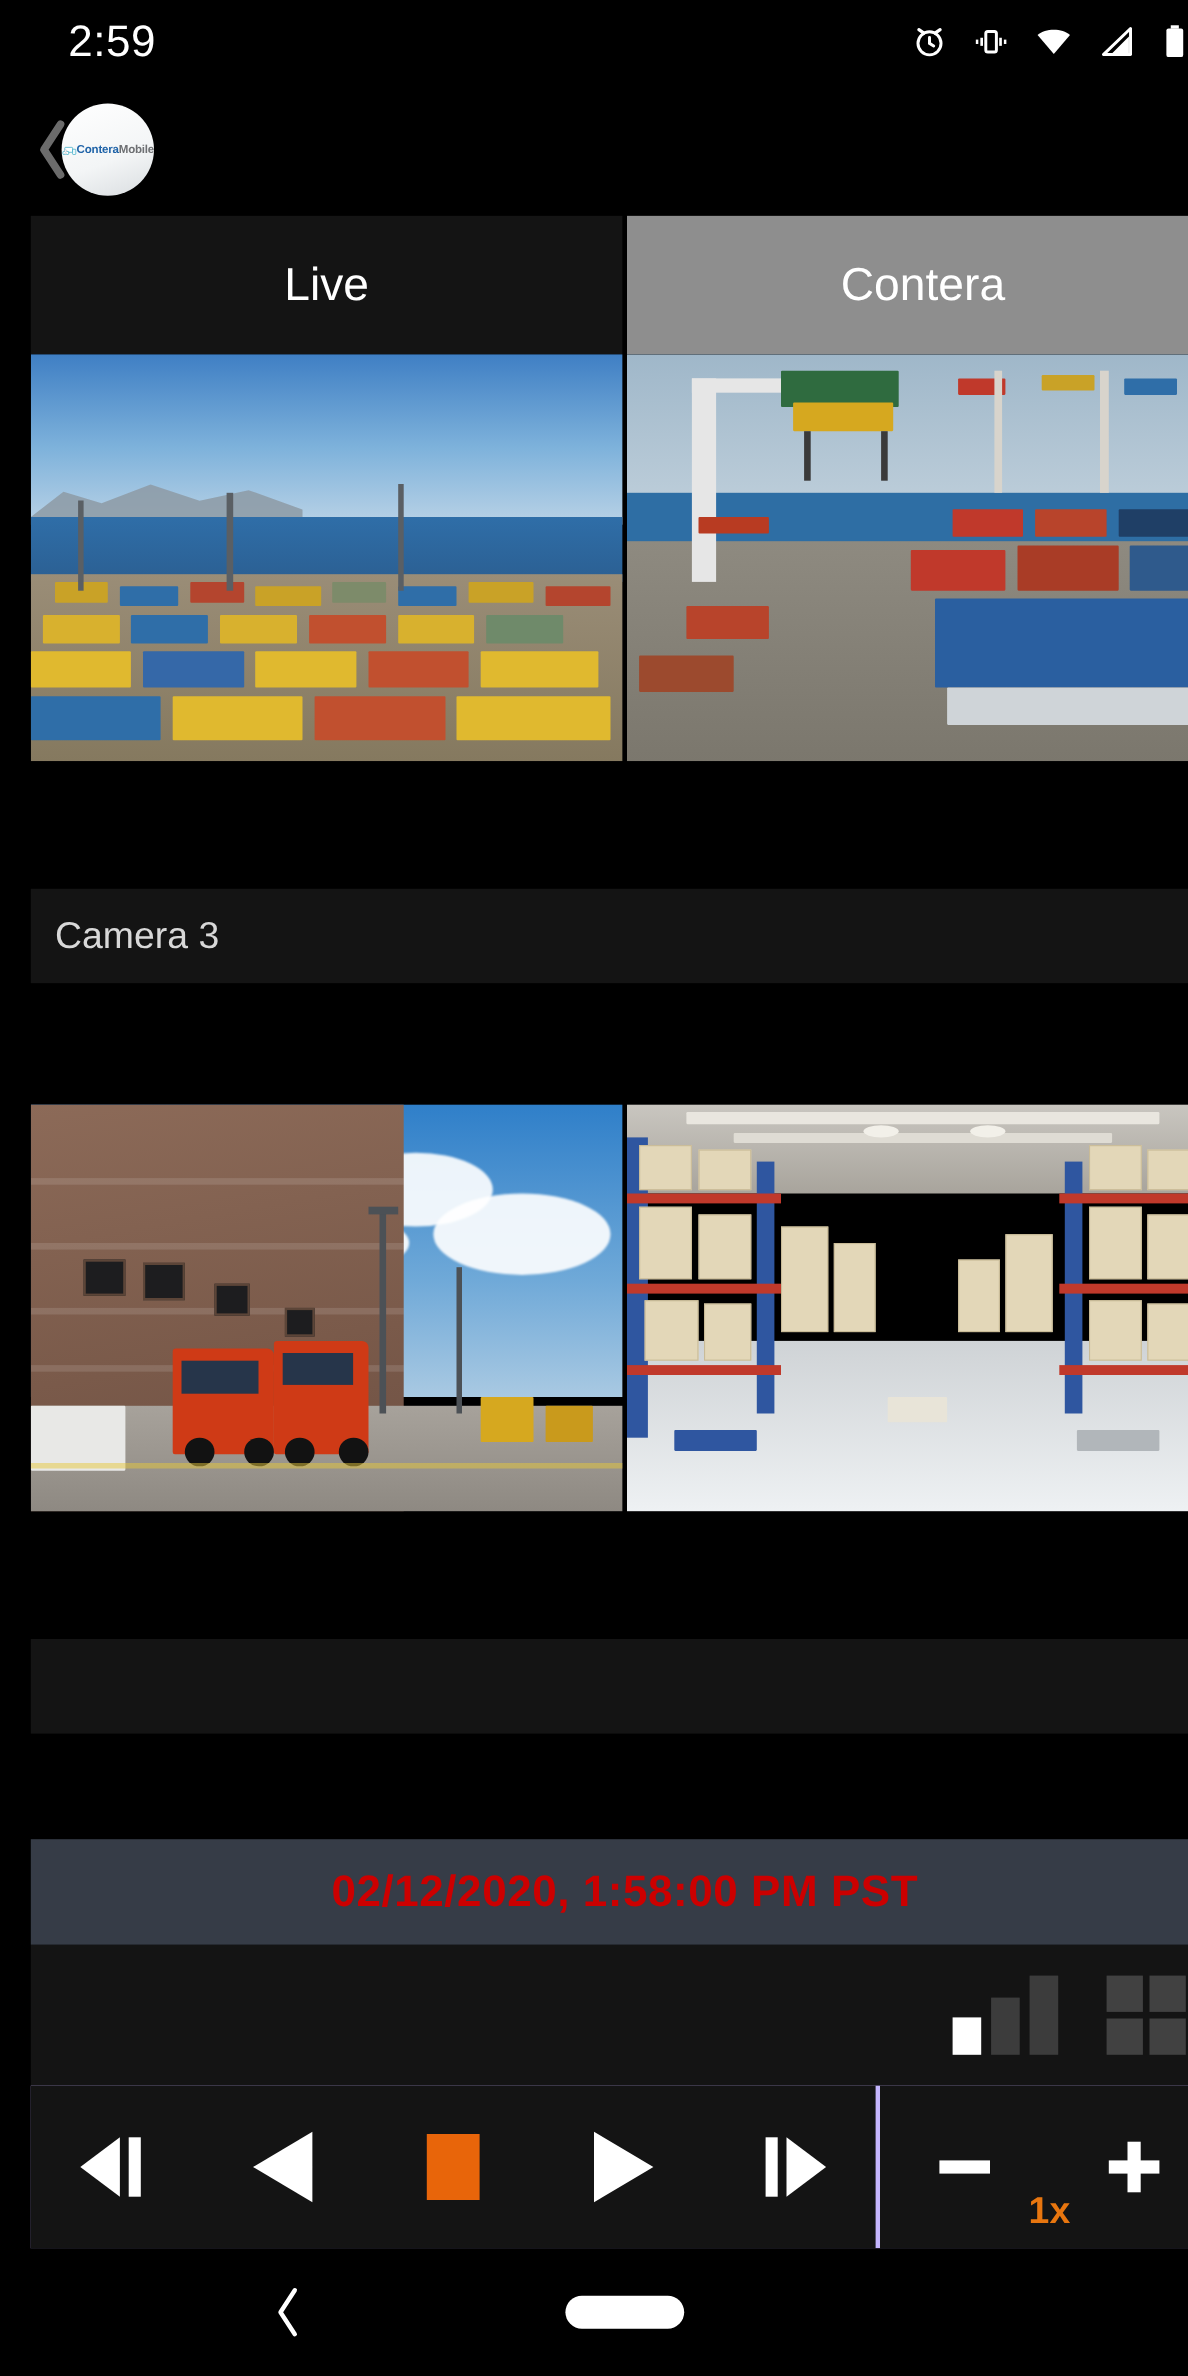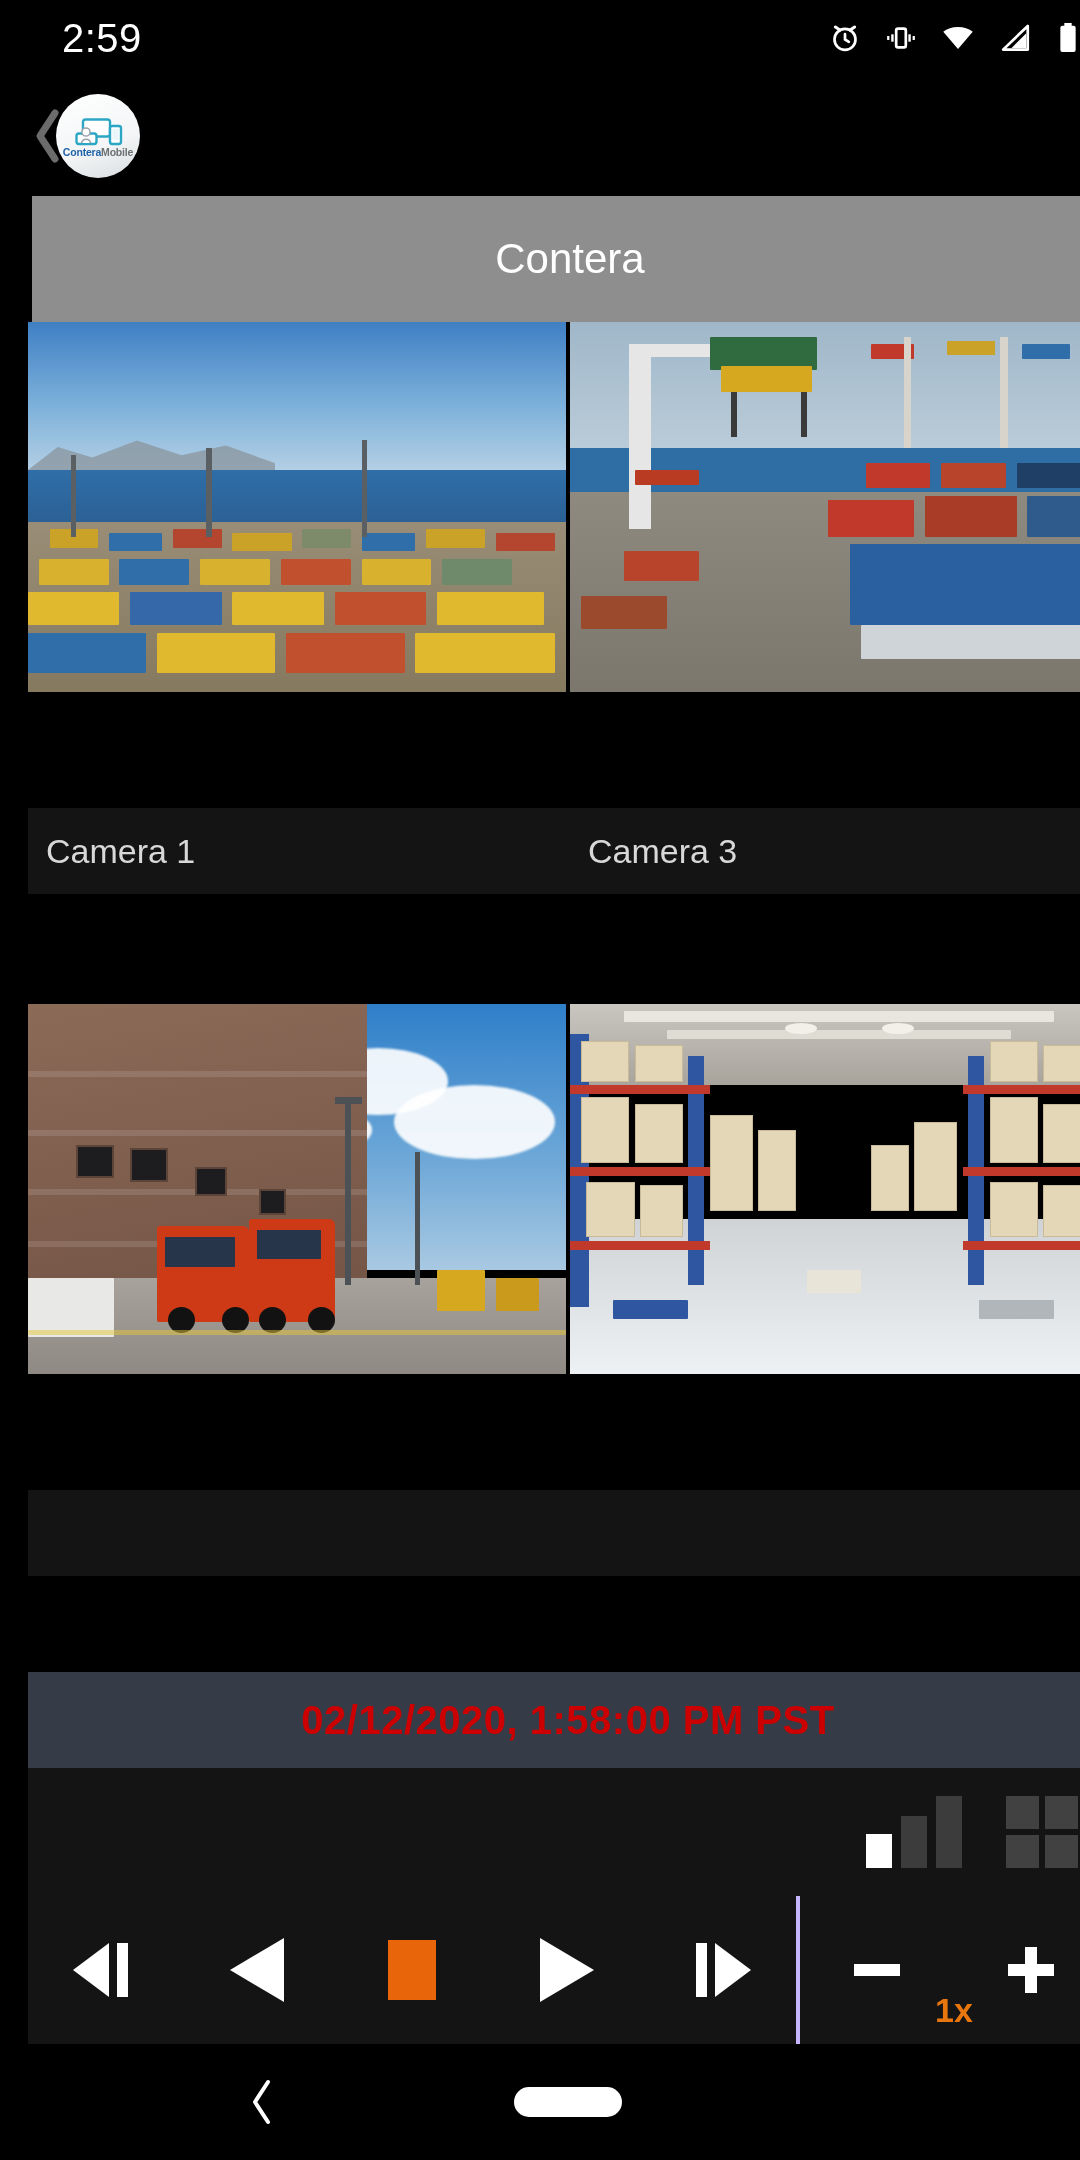--- a/index.html
+++ b/index.html
@@ -18,21 +18,21 @@
   .status-icons{ display:flex; align-items:center; gap:22px; }
   .status-icons svg{ display:block; }
 
   
   .appbar{ height:120px; flex:0 0 120px; background:#000; position:relative; }
   .back-chevron{ position:absolute; left:6px; top:50%; transform:translateY(-50%);
                  width:26px; height:56px; }
   .logo-circle{ position:absolute; left:28px; top:50%; transform:translateY(-50%);
                 width:84px; height:84px; border-radius:50%;
                 background:linear-gradient(160deg,#ffffff 0%,#f3f5f6 60%,#d9dde0 100%);
-                display:flex; flex-direction:column; align-items:center;
+                display:flex; align-items:center;
                 justify-content:center; overflow:hidden; }
   .logo-mark{ width:52px; height:30px; margin-top:2px; }
   .logo-text{ font-size:10.5px; line-height:11px; font-weight:700; margin-top:1px;
               white-space:nowrap; letter-spacing:-0.2px; }
   .logo-text .c1{ color:#1f63a8; }
   .logo-text .c2{ color:#6d6f72; }
 
   
   .tabs{ display:flex; height:126px; flex:0 0 126px; }
   .tab{ flex:1; display:flex; align-items:center; justify-content:center;
@@ -171,20 +171,23 @@
         <circle cx="14" cy="16" r="4.1" fill="#fff" stroke="#9aa3aa" stroke-width="1.5"></circle>
         <path d="M9.6 27 a4.6 4.6 0 0 1 9 0" fill="#fff" stroke="#9aa3aa" stroke-width="1.5"></path>
         <rect x="38" y="10" width="11" height="18" rx="2.2" fill="#fff" stroke="#2ba6c4" stroke-width="2.4"></rect>
         <rect x="40.4" y="13" width="6.2" height="11" fill="#eaf6f9"></rect>
       </svg>
       <div class="logo-text"><span class="c1">Contera</span><span class="c2">Mobile</span></div>
     </div>
   </div>
 
   <div class="tabs">
+    <div class="tab active">
+      <span>Live</span>
+    </div>
     <div class="tab-sep"></div>
     <div class="tab inactive">
       <span>Contera</span>
     </div>
   </div>
 
   <div class="grid-body">
 
     <div class="cam-row">
       <div class="cam-videos">
@@ -249,21 +252,20 @@
             <div class="ctr" style="left:85%;top:47%;width:14%;height:11%;background:#2f5a8c"></div>
             <div class="ctr" style="left:52%;top:60%;width:48%;height:22%;background:#2a5fa0"></div>
             <div class="ctr" style="left:54%;top:82%;width:46%;height:9%;background:#cfd4d8"></div>
             <div class="ctr" style="left:10%;top:62%;width:14%;height:8%;background:#b8442b"></div>
             <div class="ctr" style="left:2%;top:74%;width:16%;height:9%;background:#9c4a2e"></div>
           </div>
         </div>
       </div>
       <div class="cam-gap"></div>
       <div class="cam-labels">
-        <div class="cam-label">Camera 1</div>
         <div class="cam-label second">Camera 3</div>
       </div>
     </div>
 
     <div class="row-spacer"></div>
 
     <div class="cam-row">
       <div class="cam-videos">
 
         <div class="cam-cell">

